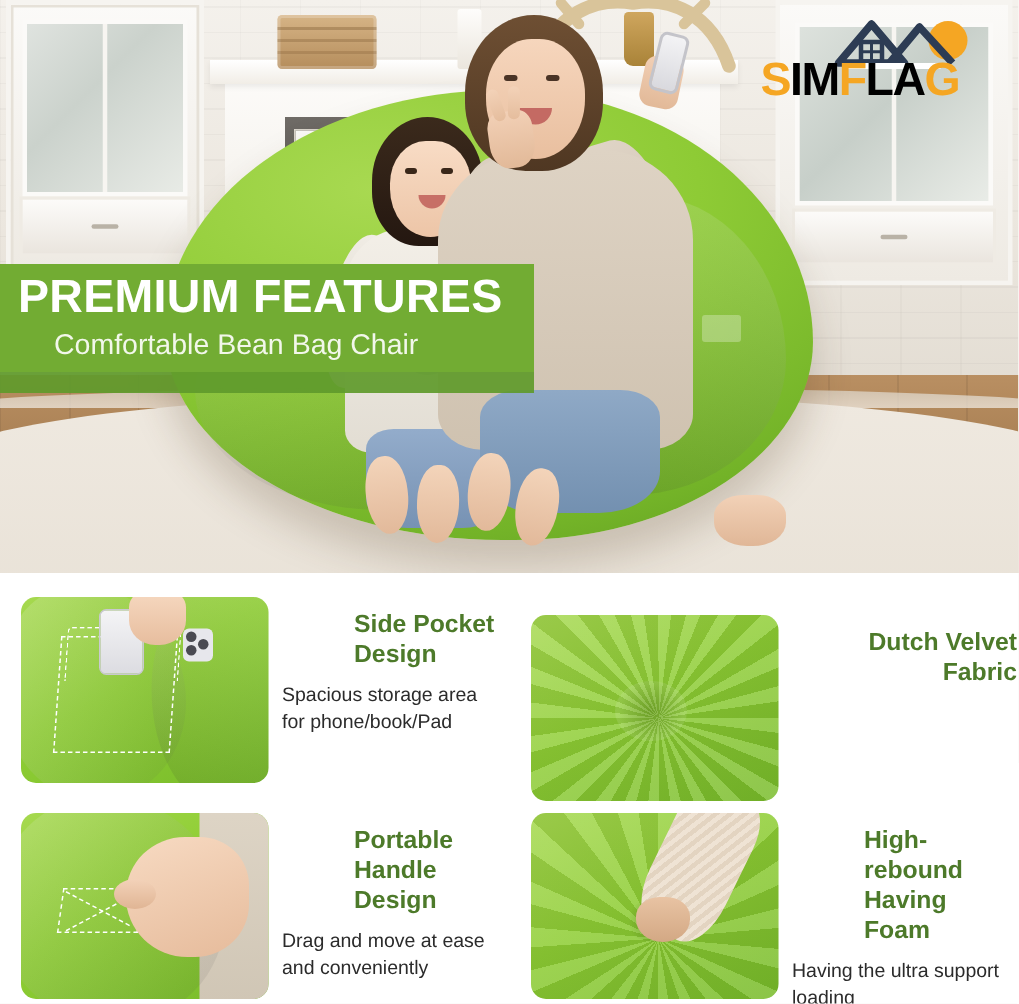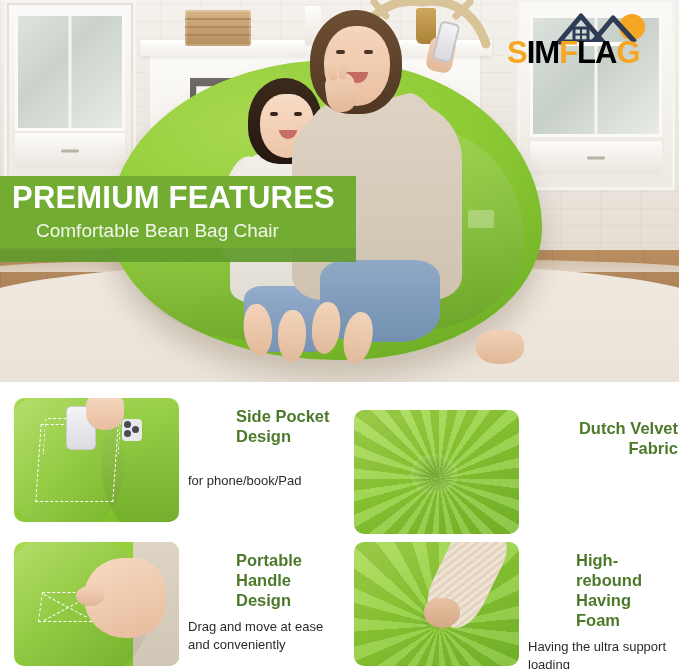--- a/index.html
+++ b/index.html
@@ -580,21 +580,21 @@
           <div class="t1-cam"></div>
         </div>
         <div class="t1-hand"></div>
       </div>
       <div class="txt">
         <div class="f-title">
           <span>Side Pocket</span><br>
           <span>Design</span>
         </div>
         <div class="f-desc">
-          <br>
+          <span>Spacious storage area</span><br>
           <span>for phone/book/Pad</span>
         </div>
       </div>
     </div>
 
     <div class="cell c2">
       <div class="thumb">
         <div class="t2-swirl"></div>
         <div class="t2-core"></div>
       </div>

